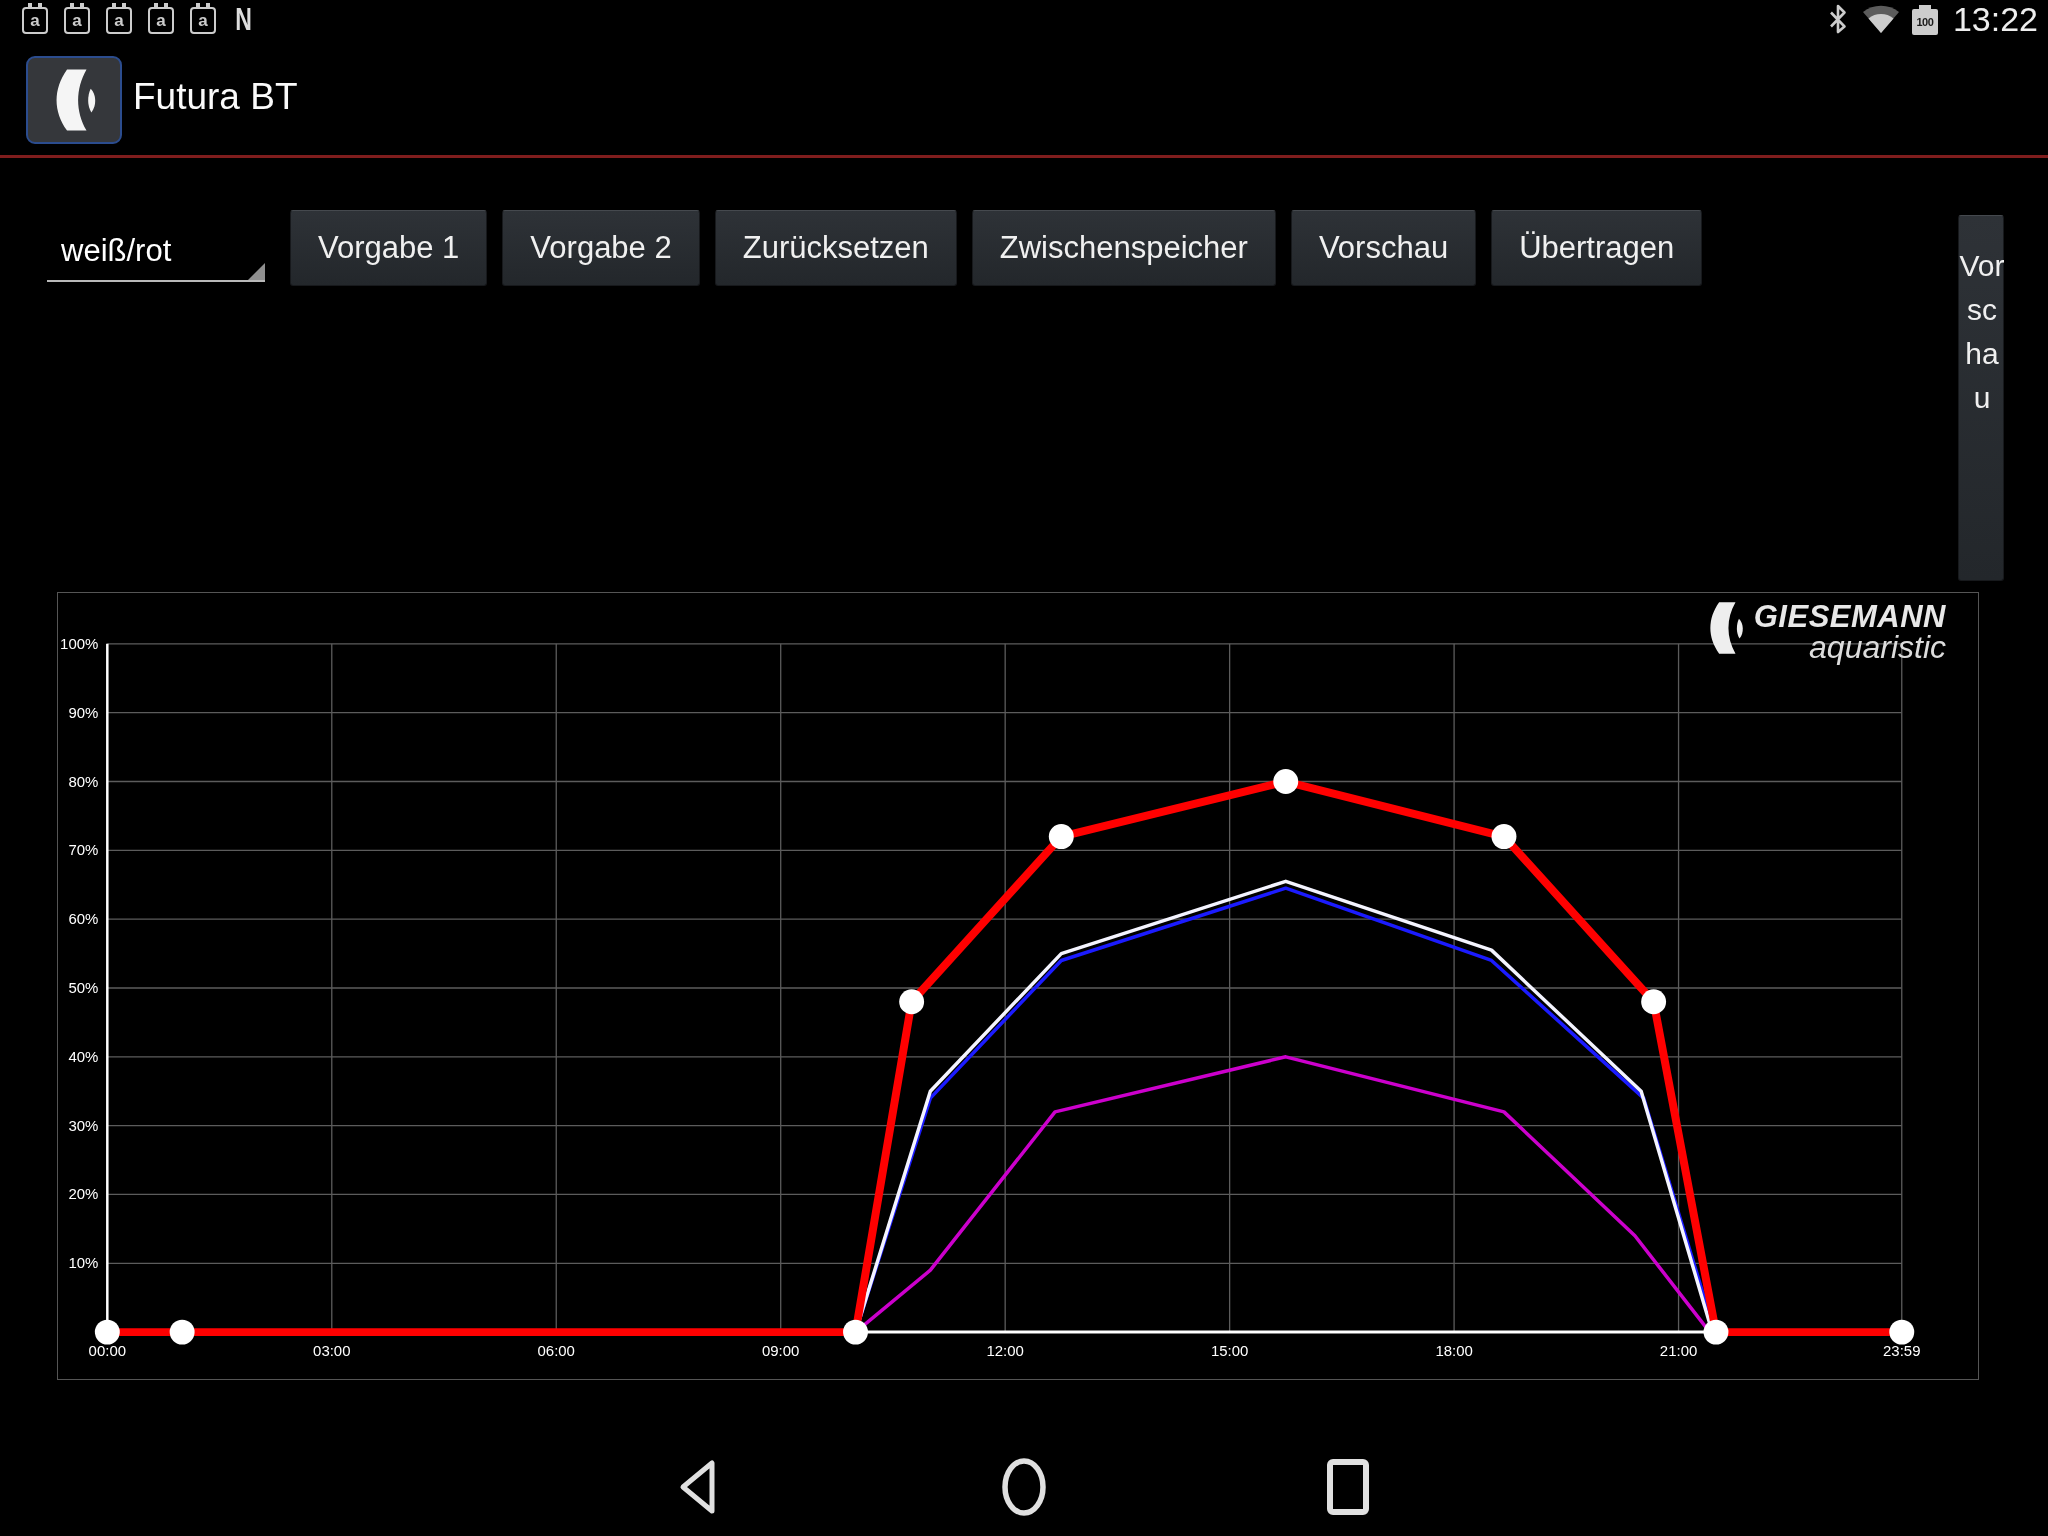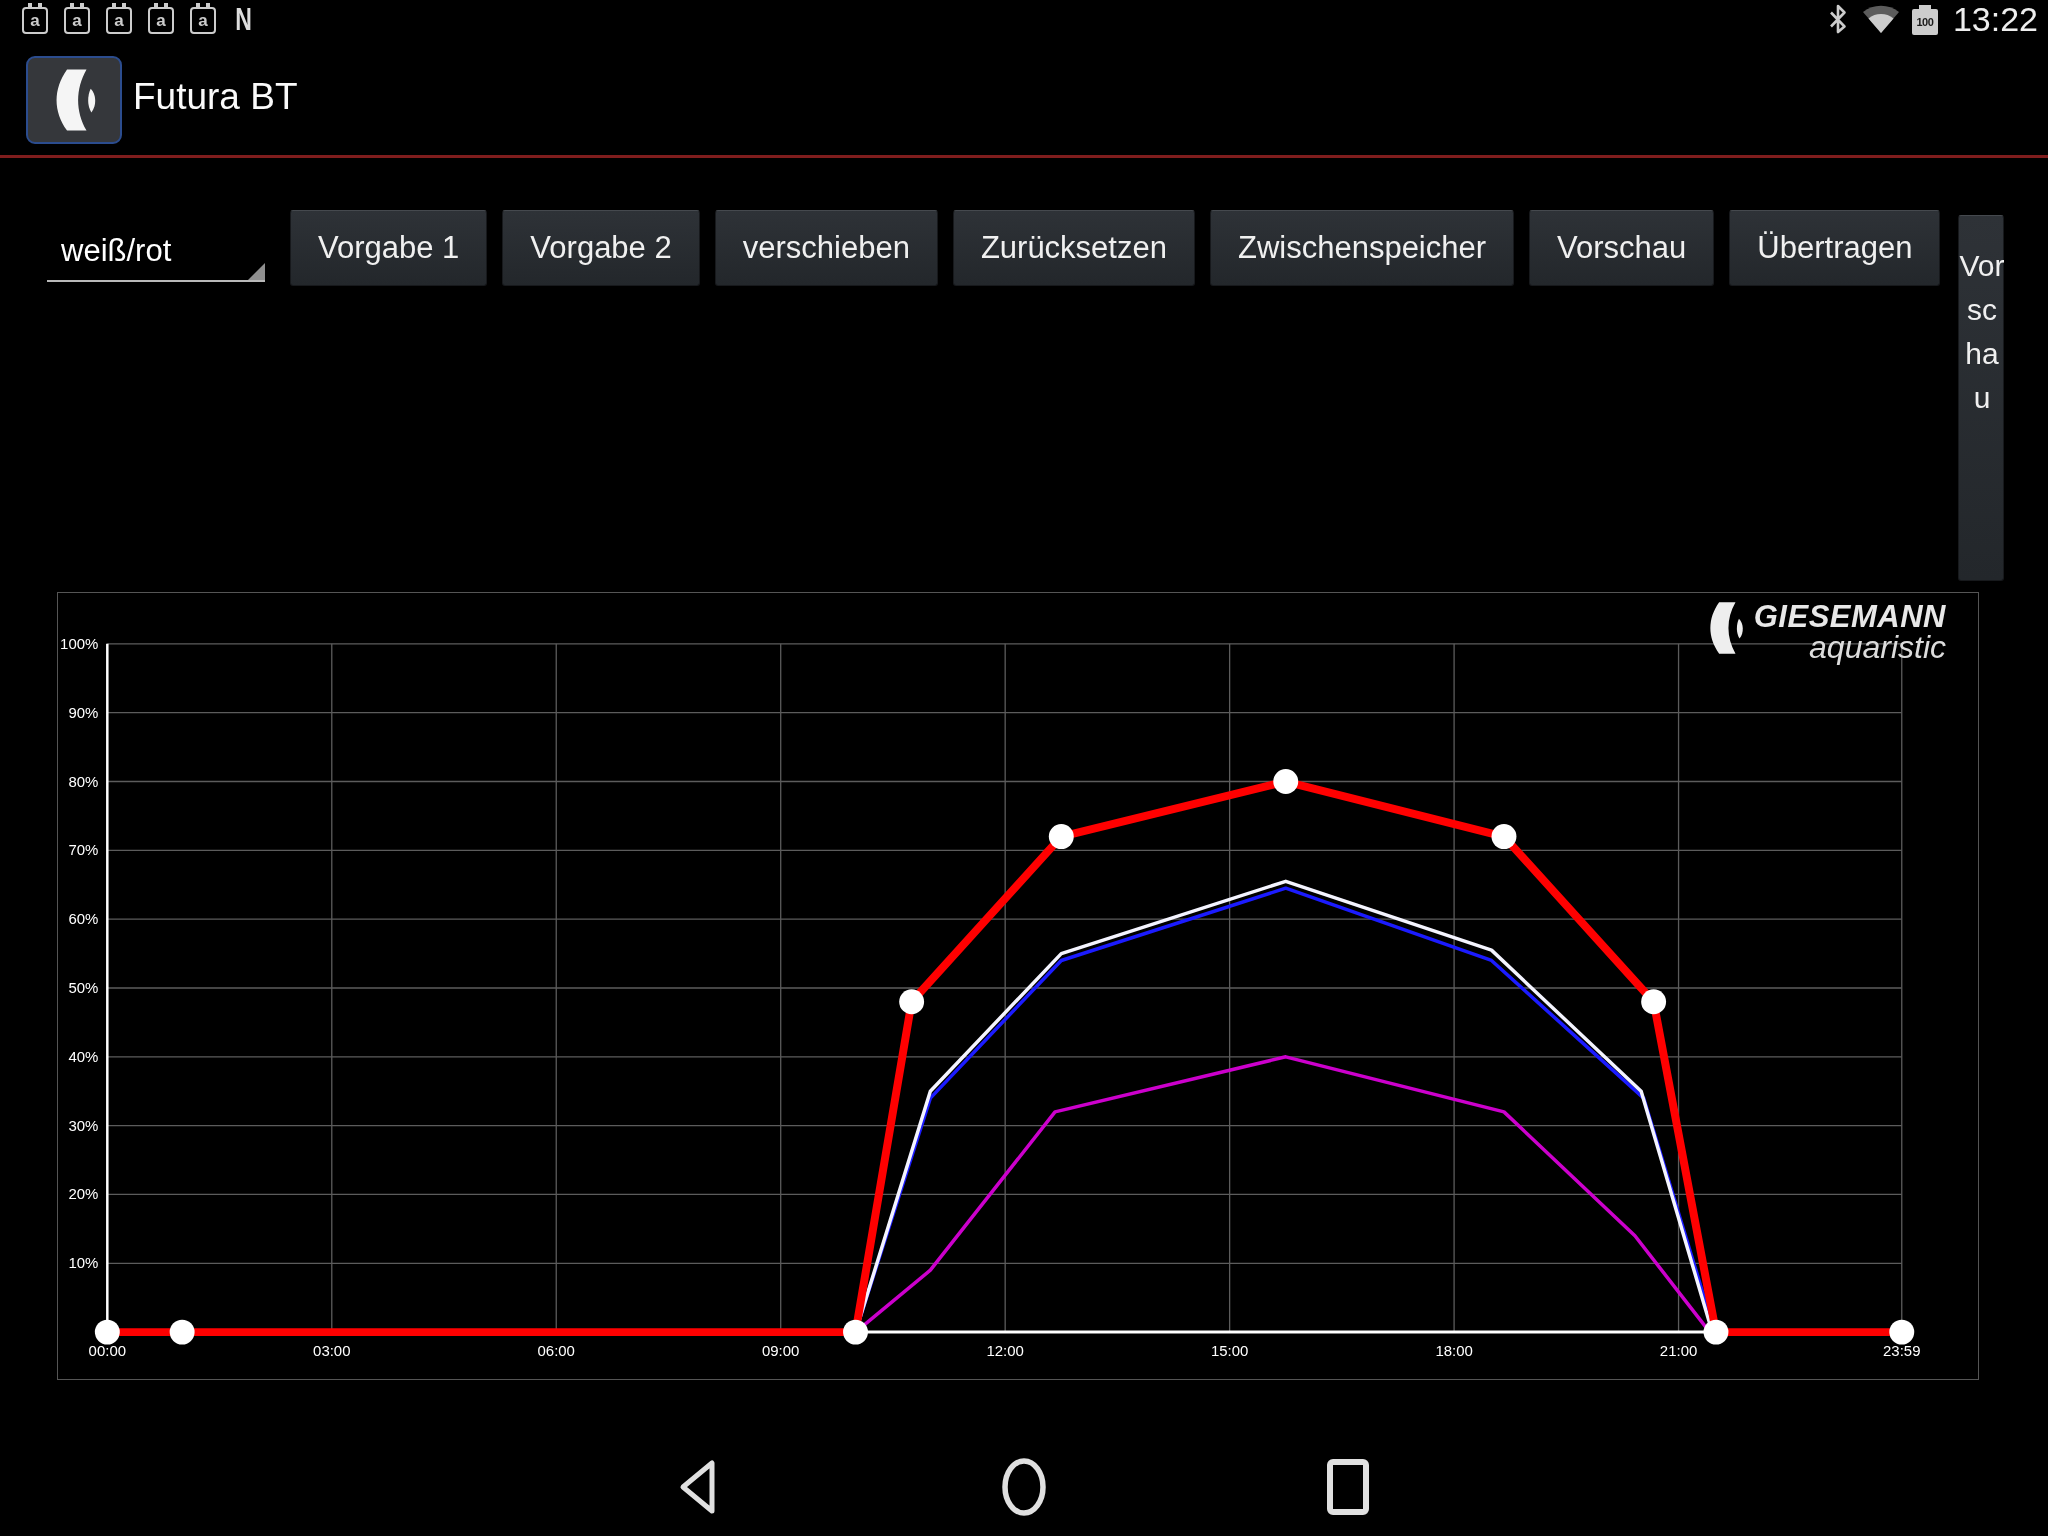--- a/index.html
+++ b/index.html
@@ -114,21 +114,20 @@
 
 <div id="toolbar">
   <div id="channel-spinner">
     <div class="val">weiß/rot</div>
     <div class="underline"></div>
     <div class="corner"></div>
   </div>
   <div id="button-row">
       <div class="tb-btn">Vorgabe 1</div>
       <div class="tb-btn">Vorgabe 2</div>
-      <div class="tb-btn">verschieben</div>
       <div class="tb-btn">Zurücksetzen</div>
       <div class="tb-btn">Zwischenspeicher</div>
       <div class="tb-btn">Vorschau</div>
       <div class="tb-btn">Übertragen</div>
     </div>
 </div>
 
 <div id="preview-btn">
   <div class="vtext">Vorschau</div>
 </div>

